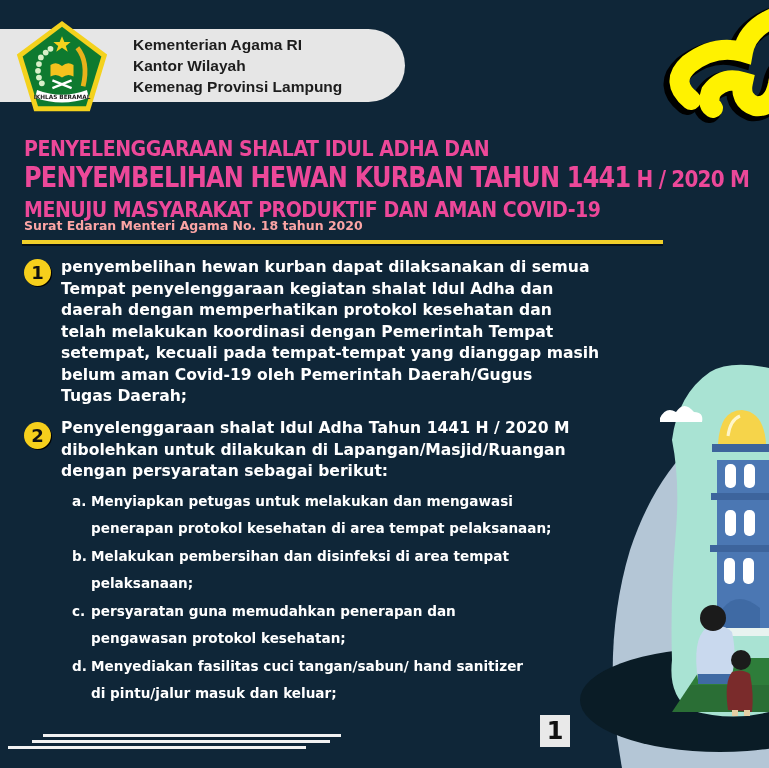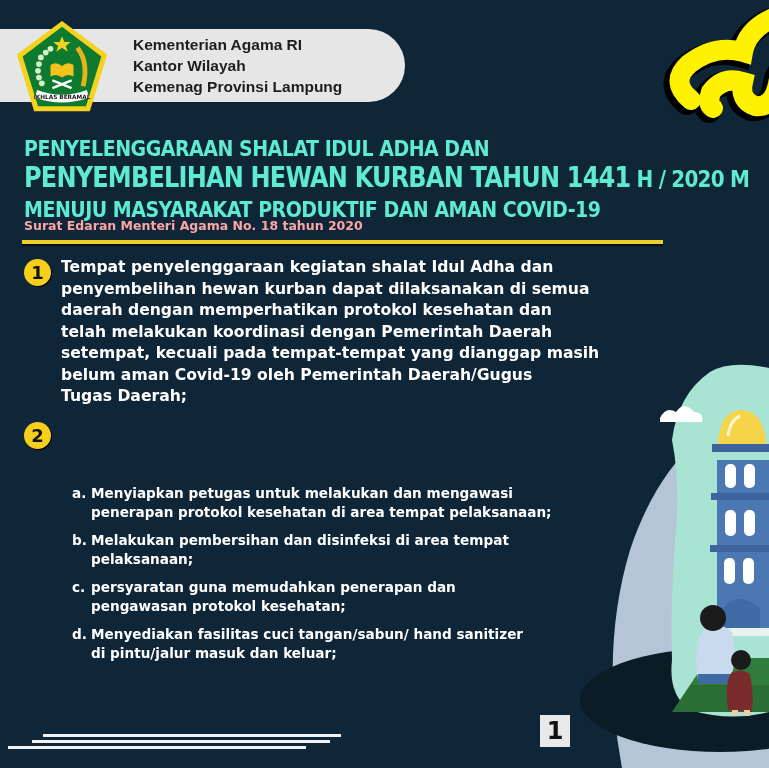--- a/index.html
+++ b/index.html
@@ -25,21 +25,21 @@
     }
     .org-lines div { white-space: nowrap; }
 
     
     .swirl { position: absolute; right: 0; top: 0; width: 220px; height: 130px; }
 
     
     .title-block {
       position: absolute; left: 24px; top: 133px;
       font-family: "DejaVu Sans", sans-serif; font-weight: bold;
-      color: #5eead4; text-transform: uppercase;
+      color: #ec4899; text-transform: uppercase;
       letter-spacing: -0.5px;
     }
     .title-1 { font-size: 19px; line-height: 26px; transform: scaleY(1.15); transform-origin: left top; white-space: nowrap; }
     .title-2 { font-size: 24px; line-height: 30px; margin-top: 2px; transform: scaleY(1.15); transform-origin: left top; white-space: nowrap; letter-spacing: -0.8px; }
     .title-2 .small { font-size: 20px; }
     .title-3 { font-size: 19px; line-height: 26px; margin-top: 2px; transform: scaleY(1.15); transform-origin: left top; white-space: nowrap; }
     .subtitle {
       position: absolute; left: 24px; top: 218px;
       font-family: "DejaVu Sans", sans-serif; font-weight: bold;
       font-size: 12.5px; color: #fca5a5; white-space: nowrap;
@@ -62,21 +62,21 @@
       font-size: 15.6px; line-height: 21.5px; color: #ffffff;
     }
     .point-text .line { white-space: nowrap; }
     .sub-list {
       position: absolute; left: 72px; top: 484px;
       font-family: "DejaVu Sans", sans-serif; font-weight: bold;
       font-size: 13.6px; line-height: 19px; color: #ffffff;
     }
     .sub-item { position: relative; margin-bottom: 9px; padding-left: 19px; }
     .sub-item .letter { position: absolute; left: 0; top: 0; }
-    .sub-item .line { white-space: nowrap; }
+    .sub-item .line { white-space: nowrap; margin-top: 8px; }
 
     
     .footer-rule { position: absolute; height: 3px; background: #f2f2f2; }
     .page-number {
       position: absolute; left: 540px; top: 715px; width: 30px; height: 32px;
       background: #e9e9e9; color: #111; font-weight: bold;
       font-family: "DejaVu Sans", sans-serif; font-size: 24px;
       display: flex; align-items: center; justify-content: center;
     }
 
@@ -123,30 +123,35 @@
   <div class="title-block">
     <div class="title-1">PENYELENGGARAAN SHALAT IDUL ADHA DAN</div>
     <div class="title-2"><span>PENYEMBELIHAN HEWAN KURBAN TAHUN 1441</span><span class="small"> H / 2020 M</span></div>
     <div class="title-3">MENUJU MASYARAKAT PRODUKTIF DAN AMAN COVID-19</div>
   </div>
   <div class="subtitle">Surat Edaran Menteri Agama No. 18 tahun 2020</div>
   <div class="title-rule"></div>
 
   <div class="num-badge" style="left:24px; top:259px;">1</div>
   <div class="point-text" style="left:61px; top:257px;">
+    <div class="line">penyembelihan hewan kurban dapat dilaksanakan di semua</div>
     <div class="line">Tempat penyelenggaraan kegiatan shalat Idul Adha dan</div>
-    <div class="line">penyembelihan hewan kurban dapat dilaksanakan di semua</div>
     <div class="line">daerah dengan memperhatikan protokol kesehatan dan</div>
-    <div class="line">telah melakukan koordinasi dengan Pemerintah Daerah</div>
+    <div class="line">telah melakukan koordinasi dengan Pemerintah Tempat</div>
     <div class="line">setempat, kecuali pada tempat-tempat yang dianggap masih</div>
     <div class="line">belum aman Covid-19 oleh Pemerintah Daerah/Gugus</div>
     <div class="line">Tugas Daerah;</div>
   </div>
 
   <div class="num-badge" style="left:24px; top:422px;">2</div>
+  <div class="point-text" style="left:61px; top:418px;">
+    <div class="line">Penyelenggaraan shalat Idul Adha Tahun 1441 H / 2020 M</div>
+    <div class="line">dibolehkan untuk dilakukan di Lapangan/Masjid/Ruangan</div>
+    <div class="line">dengan persyaratan sebagai berikut:</div>
+  </div>
 
   <div class="sub-list">
     <div class="sub-item">
       <span class="letter">a.</span>
       <div class="line">Menyiapkan petugas untuk melakukan dan mengawasi</div>
       <div class="line">penerapan protokol kesehatan di area tempat pelaksanaan;</div>
     </div>
     <div class="sub-item">
       <span class="letter">b.</span>
       <div class="line">Melakukan pembersihan dan disinfeksi di area tempat</div>

